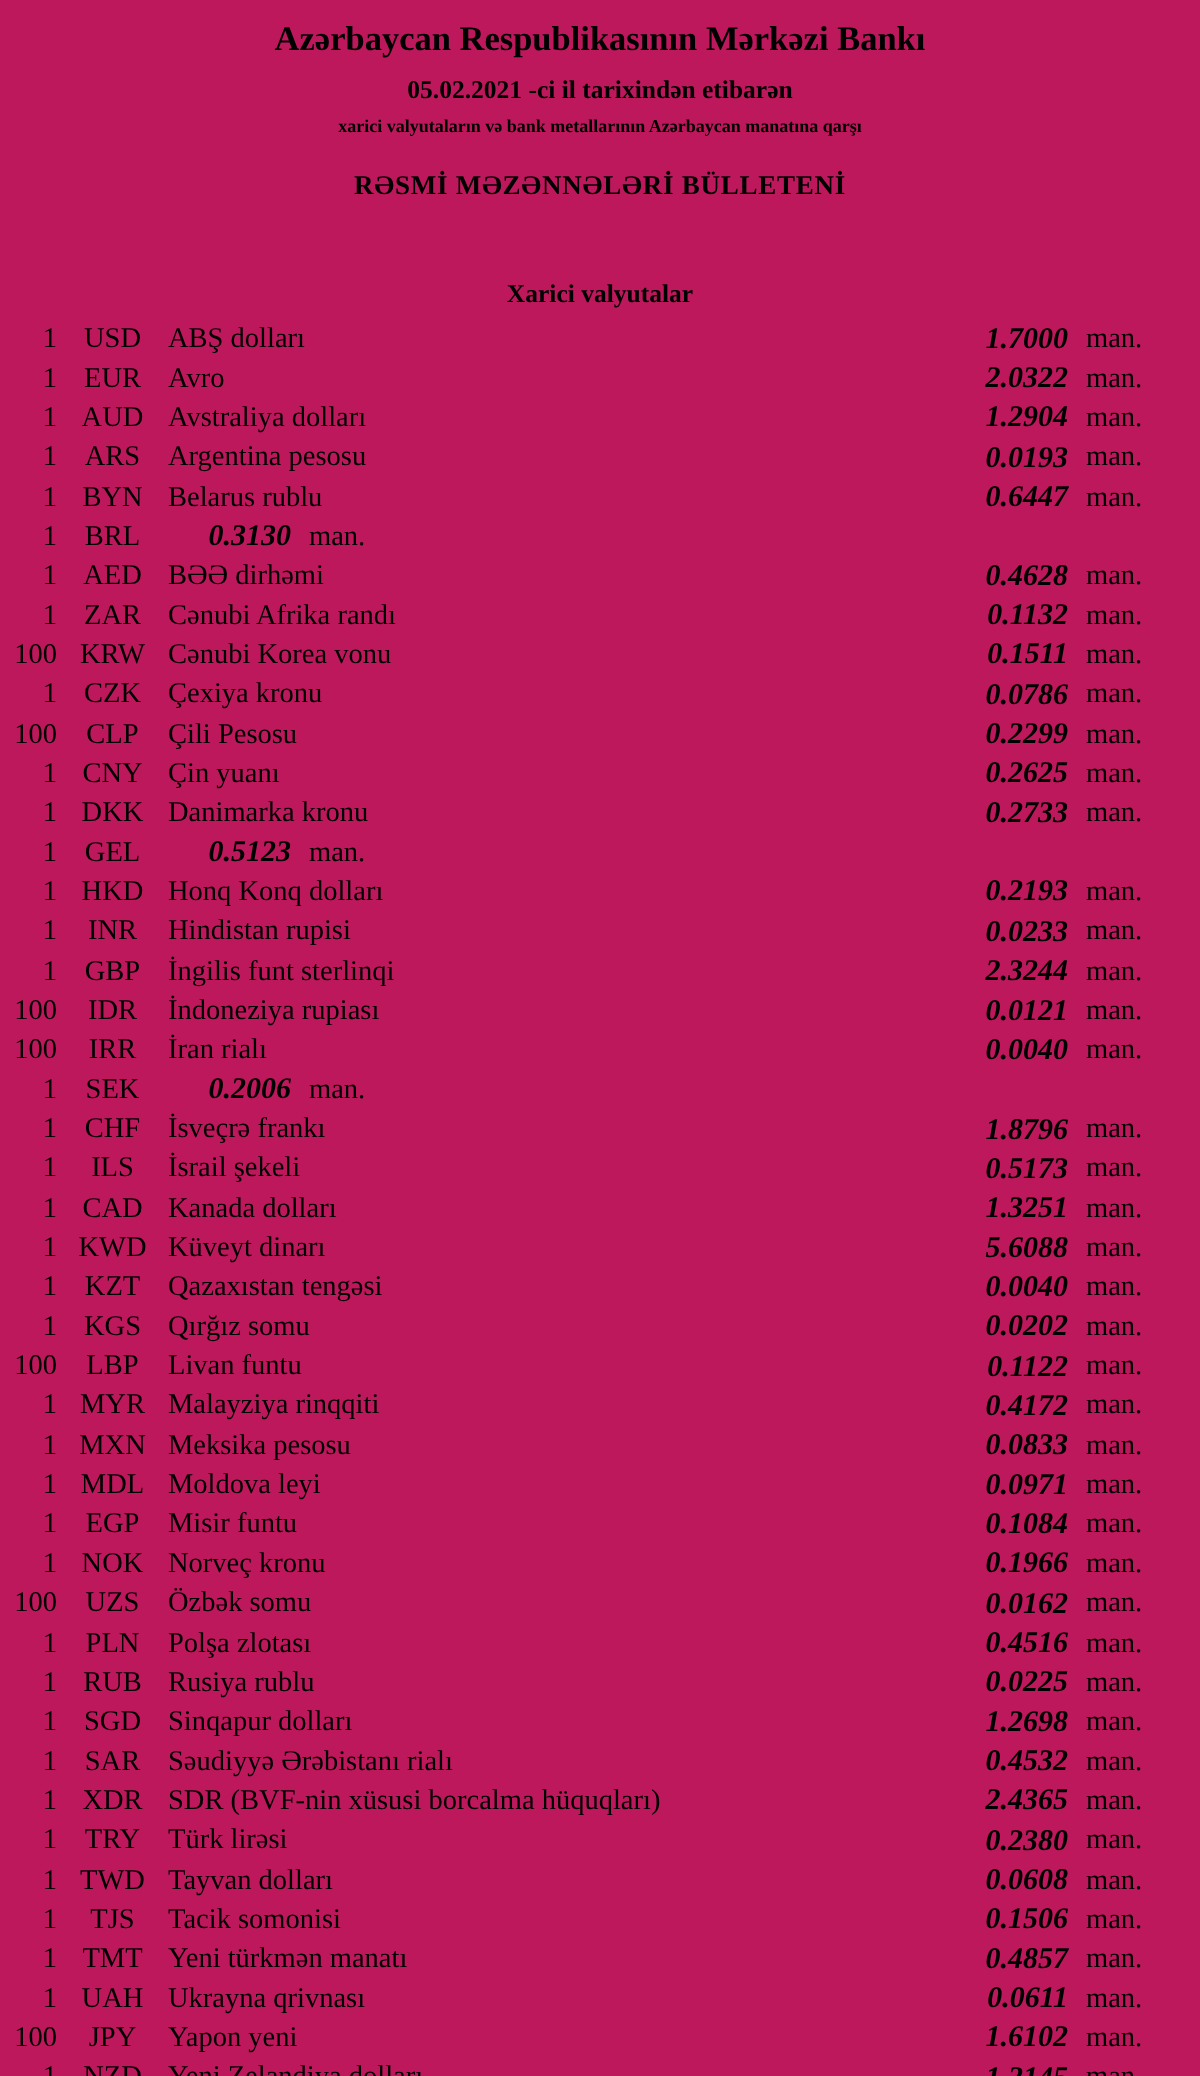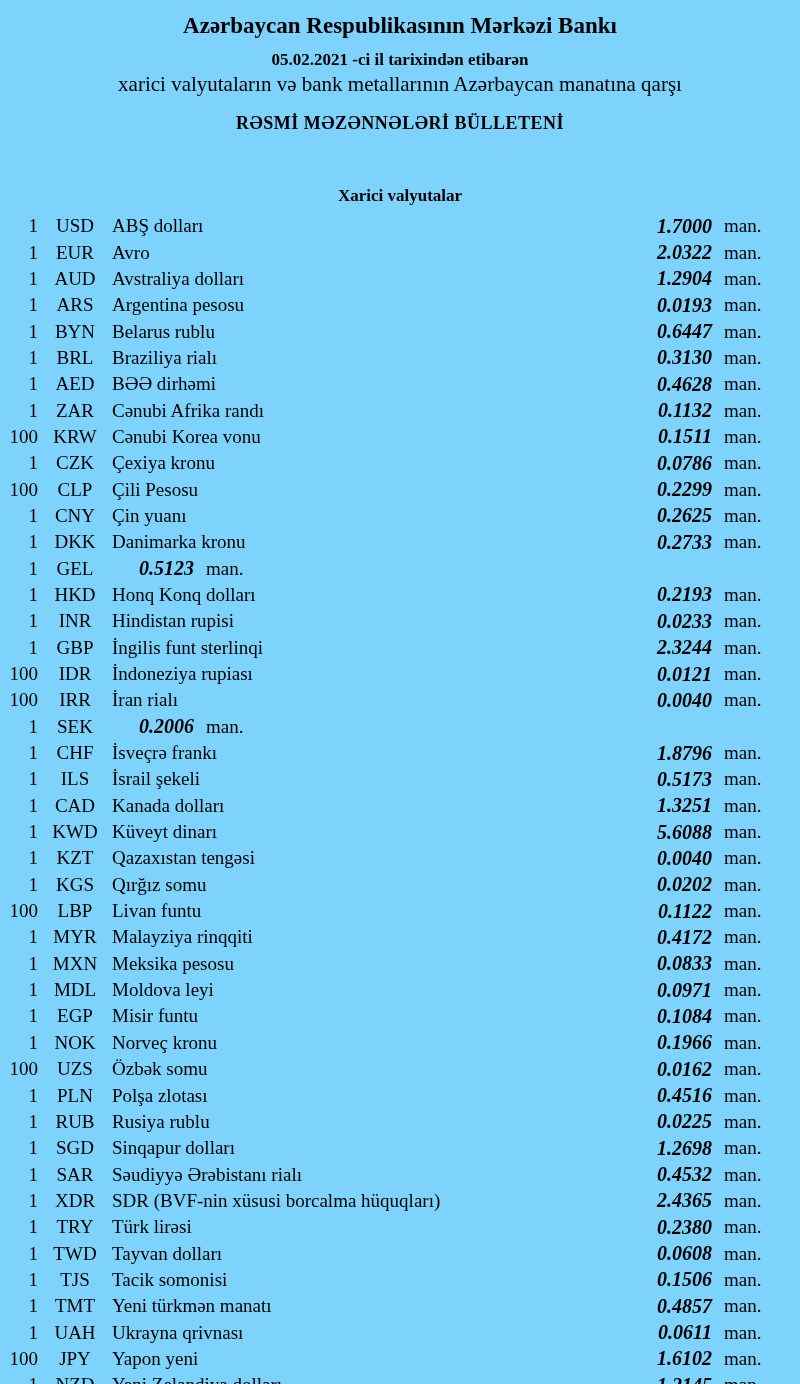--- a/index.html
+++ b/index.html
@@ -1,24 +1,24 @@
 <!DOCTYPE html>
 <html><head>
 <meta charset="utf-8">
 <style>
   * { margin:0; padding:0; box-sizing:border-box; }
   html, body { background:#ffffff; }
   body { font-family:"Liberation Serif", serif; color:#000; width:800px; }
   .page {
-    position:relative; width:800px; height:1384px; background:#7dd3fc; overflow:hidden;
+    position:relative; width:800px; height:1384px; background:#be185d; overflow:hidden;
   }
   .header { text-align:center; }
   .title { font-size:23px; font-weight:bold; padding-top:11px; line-height:30px; }
   .date-line { font-size:17px; font-weight:bold; margin-top:8px; line-height:22px; }
-  .scope-line { font-size:21px; font-weight:normal; margin-top:2px; line-height:22px; }
+  .scope-line { font-size:12px; font-weight:bold; margin-top:2px; line-height:22px; }
   .bulletin-line { font-size:18px; font-weight:bold; margin-top:16px; line-height:24px; letter-spacing:0.5px; }
   .section-title { text-align:center; font-size:17px; font-weight:bold; margin-top:50px; line-height:22px; }
   .rates { margin-top:6px; }
   .row { display:flex; align-items:center; height:26.35px; font-size:19px; }
   .qty  { width:38px; text-align:right; flex:0 0 auto; }
   .code { width:58px; margin-left:8px; text-align:center; flex:0 0 auto; }
   .name { flex:1 1 auto; padding-left:8px; white-space:nowrap; overflow:hidden; }
   .rate { width:90px; text-align:right; font-weight:bold; font-style:italic; font-size:20px; flex:0 0 auto; }
   .unit { width:88px; padding-left:12px; flex:0 0 auto; }
 </style>
@@ -67,21 +67,20 @@
       <div class="row">
     <span class="qty">1</span>
     <span class="code">BYN</span>
     <span class="name">Belarus rublu</span>
     <span class="rate">0.6447</span>
     <span class="unit">man.</span>
   </div>
       <div class="row">
     <span class="qty">1</span>
     <span class="code">BRL</span>
-    <span class="name">Braziliya rialı</span>
     <span class="rate">0.3130</span>
     <span class="unit">man.</span>
   </div>
       <div class="row">
     <span class="qty">1</span>
     <span class="code">AED</span>
     <span class="name">BƏƏ dirhəmi</span>
     <span class="rate">0.4628</span>
     <span class="unit">man.</span>
   </div>

